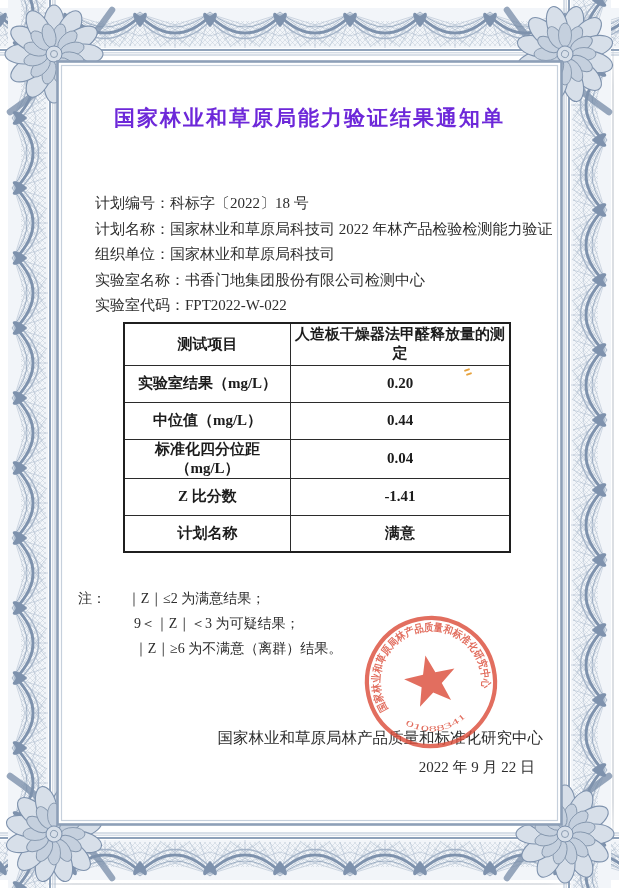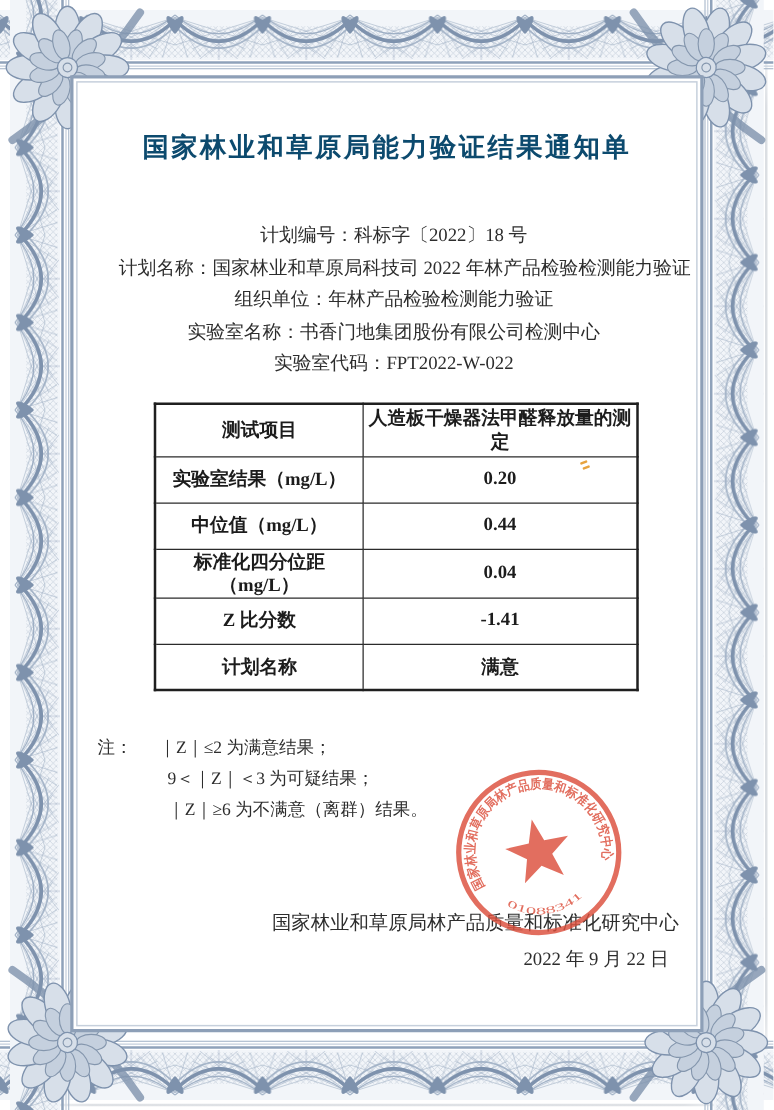--- a/index.html
+++ b/index.html
@@ -10,25 +10,25 @@
     overflow:hidden;
     font-family:"Liberation Serif","DejaVu Serif",serif;
     color:#262626;
   }
   .border-svg{position:absolute;left:0;top:0;z-index:1;}
   .content{position:absolute;left:0;top:0;width:619px;height:888px;z-index:2;}
 
   .doc-title{
     position:absolute;left:58px;top:104px;width:503px;
     text-align:center;font-size:21px;font-weight:700;
-    letter-spacing:2px;color:#0c4a6e;
+    letter-spacing:2px;color:#6d28d9;
   }
   .info-block{
-    position:absolute;left:95px;top:177px;width:440px;
-    font-size:15px;line-height:25.5px;color:#2d2d2d;text-align:center;
+    position:absolute;left:95px;top:191px;width:440px;
+    font-size:15px;line-height:25.5px;color:#2d2d2d;
   }
   .info-line{white-space:nowrap;}
 
   .result-table{
     position:absolute;left:123px;top:322px;
     border-collapse:collapse;table-layout:fixed;
     font-size:15px;font-weight:700;color:#1c1c1c;
     border:2px solid #1f1f1f;
   }
   .result-table td{
@@ -173,21 +173,21 @@
     <rect x="61.5" y="65.5" width="496" height="755" fill="none" stroke="#c6d0dc" stroke-width="1.2"></rect>
   </svg>
 
   <div class="content">
 
     <div class="doc-title">国家林业和草原局能力验证结果通知单</div>
 
     <div class="info-block">
       <div class="info-line">计划编号：科标字〔2022〕18 号</div>
       <div class="info-line">计划名称：国家林业和草原局科技司 2022 年林产品检验检测能力验证</div>
-      <div class="info-line">组织单位：年林产品检验检测能力验证</div>
+      <div class="info-line">组织单位：国家林业和草原局科技司</div>
       <div class="info-line">实验室名称：书香门地集团股份有限公司检测中心</div>
       <div class="info-line">实验室代码：FPT2022-W-022</div>
     </div>
 
     <table class="result-table">
       <tbody>
         <tr class="hdr">
           <td class="c1">测试项目</td>
           <td class="c2">人造板干燥器法甲醛释放量的测定</td>
         </tr>

